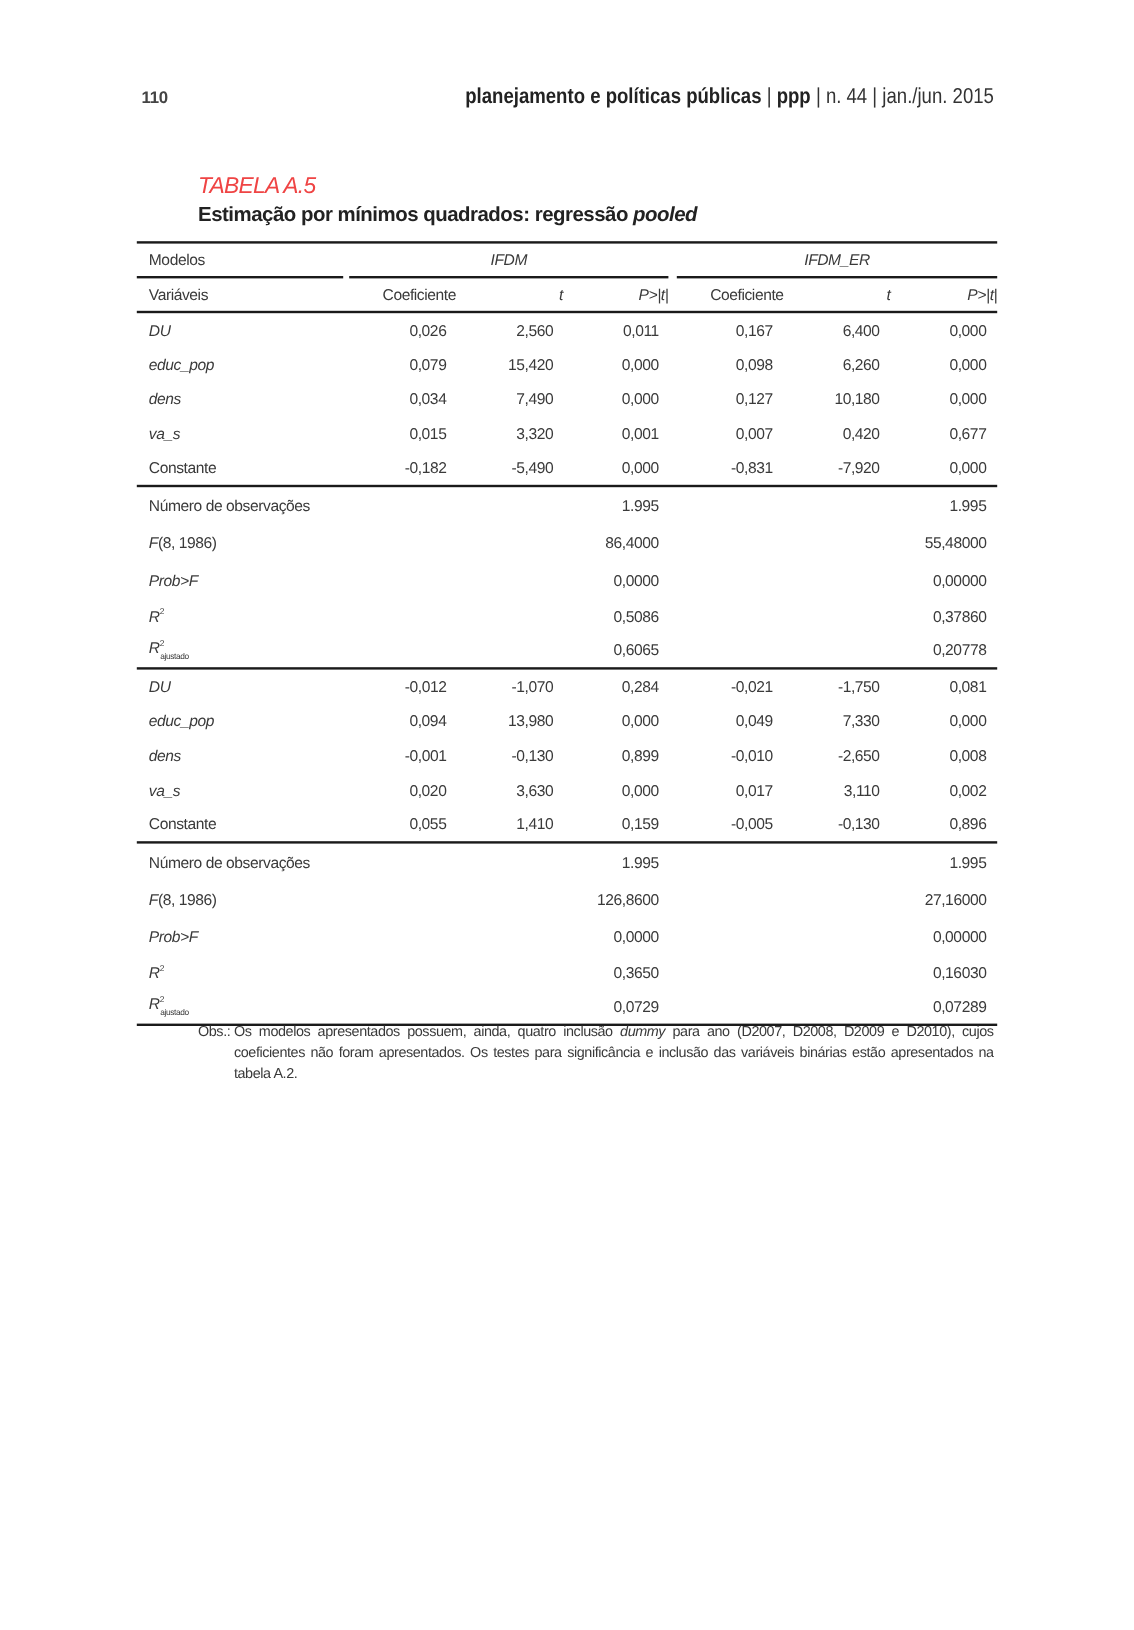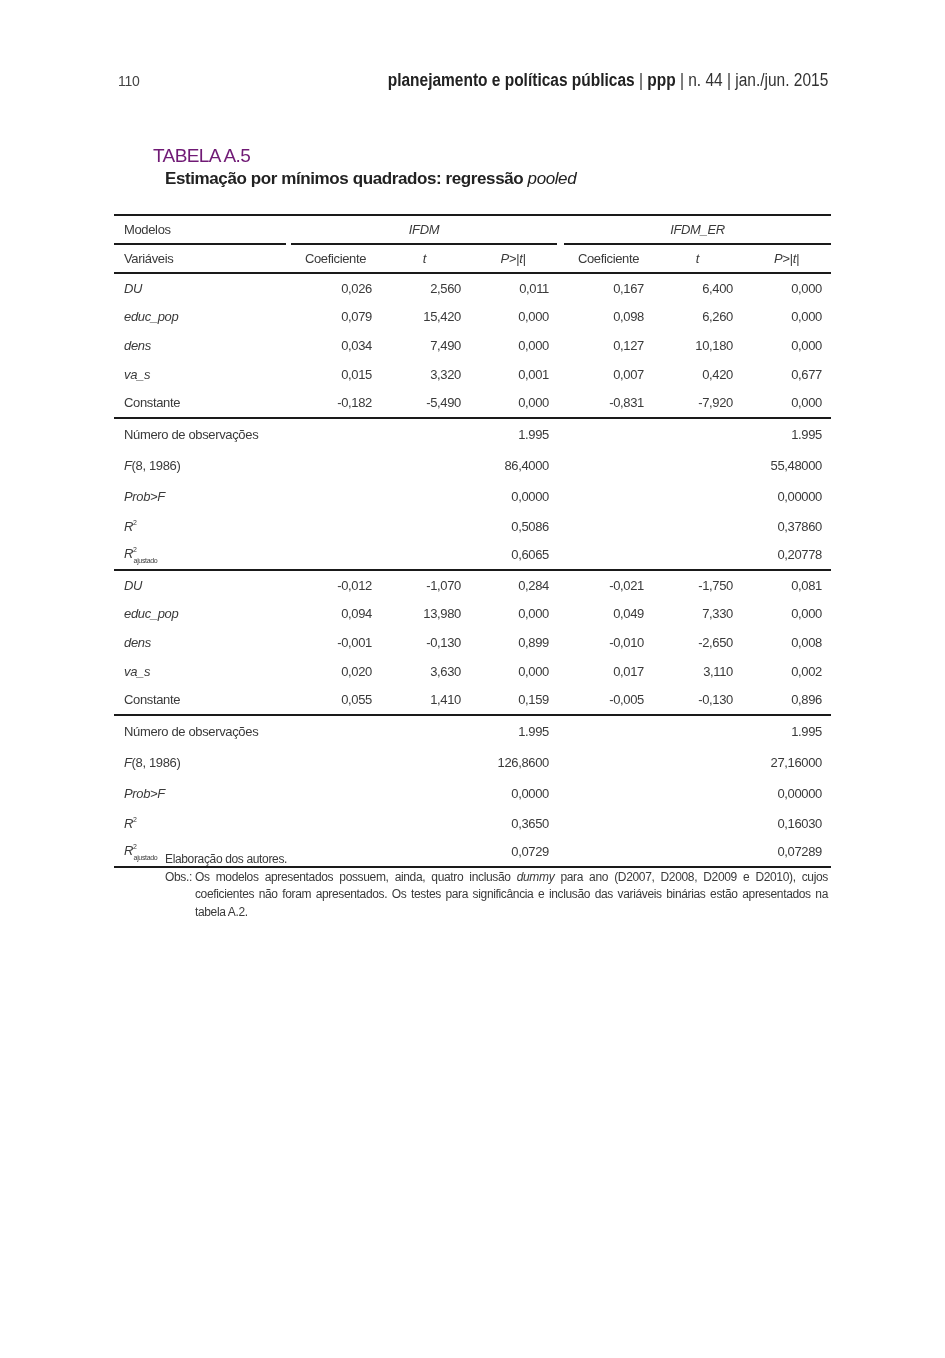--- a/index.html
+++ b/index.html
@@ -1,38 +1,38 @@
 <!DOCTYPE html>
 <html><head>
 <meta charset="utf-8">
 <style>
   html, body { margin:0; padding:0; background:#ffffff; }
   body { width:945px; height:1358px; position:relative; overflow:hidden;
          font-family:"Liberation Sans", sans-serif; color:#3a3a3a; }
-  .page-number { position:absolute; left:118px; top:73px; font-size:14px; color:#444; letter-spacing:-0.3px; }
+  .page-number { position:absolute; left:118px; top:73px; font-size:14px; color:#444; letter-spacing:-0.3px;font-weight:bold; }
   .running-head { position:absolute; right:117px; top:70px; font-size:18px; color:#222; white-space:nowrap;
                   transform:scaleX(0.86); transform-origin:right center; }
   .running-head .b { font-weight:bold; }
   .running-head .l { font-weight:normal; color:#333; }
-  .table-label { position:absolute; left:153px; top:145px; font-size:19px; color:#701a75; letter-spacing:-0.6px; }
+  .table-label { position:absolute; left:165px; top:145px; font-size:19px; color:#ef4444; letter-spacing:-0.6px;font-style:italic; }
   .table-title { position:absolute; left:165px; top:169px; font-size:17px; font-weight:bold; color:#222; letter-spacing:-0.4px; }
-  .table-title i { font-weight:normal; }
-
-  .tbl { position:absolute; left:114px; top:214px; width:717px; }
+  .table-title i { font-weight:bold; }
+
+  .tbl { position:absolute; left:114px; top:201px; width:717px; }
   .rule { height:2px; background:#1a1a1a; }
   .rule-seg { display:grid; grid-template-columns:172px 5px 266px 7px 267px; height:2px; }
   .rule-seg > div { background:#1a1a1a; }
   .rule-seg > .gap { background:transparent; }
   .row { display:grid; grid-template-columns:172px 5px 89px 89px 88px 7px 89px 89px 89px;
          align-items:center; font-size:13px; letter-spacing:-0.35px; }
   .row > div { white-space:nowrap; }
   .cell-label { padding-left:10px; }
   .num { text-align:right; padding-right:8px; }
   .num.er { padding-right:9px; }
-  .hdr { text-align:center; }
+  .hdr { text-align:right; }
   .it { font-style:italic; }
   .h29 { height:27px; }
   .h286 { height:28.6px; }
   .h31 { height:31px; }
   .h32 { height:32px; }
   .h30 { height:30px; }
   .h285 { height:28.5px; }
   .model-name { text-align:center; font-style:italic; }
   sup.s { font-size:7px; vertical-align:6px; }
   sub.s { font-size:7px; vertical-align:-5px; margin-left:-3px; font-style:normal; }
@@ -303,18 +303,17 @@
         <div></div>
         <div></div>
         <div></div>
         <div class="num er">0,07289</div>
       </div>
       <div class="rule"></div>
     </div>
 </div>
 
 <div class="notes">
-  <div>Elaboração dos autores.</div>
   <div class="obs">
     <span class="obs-label">Obs.:</span>
     <span class="obs-text"><span>Os modelos apresentados possuem, ainda, quatro inclusão </span><i>dummy</i><span> para ano (D2007, D2008, D2009 e D2010), cujos coeficientes não foram apresentados. Os testes para significância e inclusão das variáveis binárias estão apresentados na tabela A.2.</span></span>
   </div>
 </div>
 
 </body></html>

